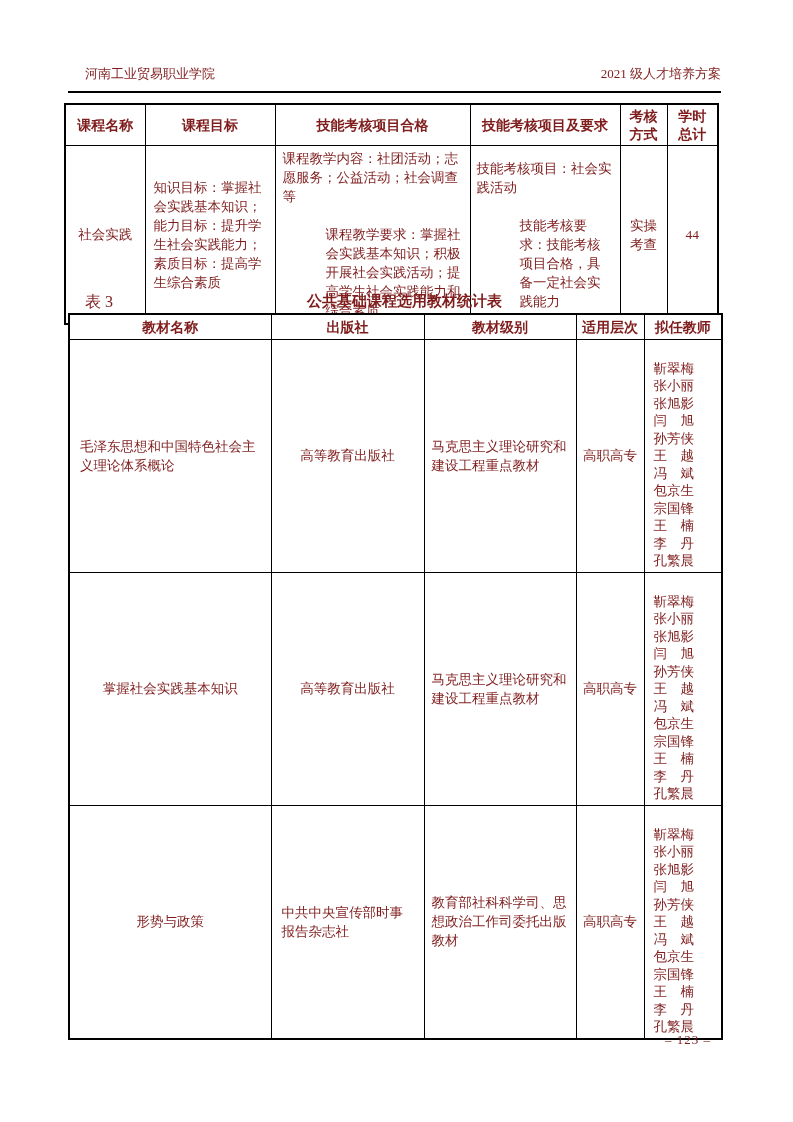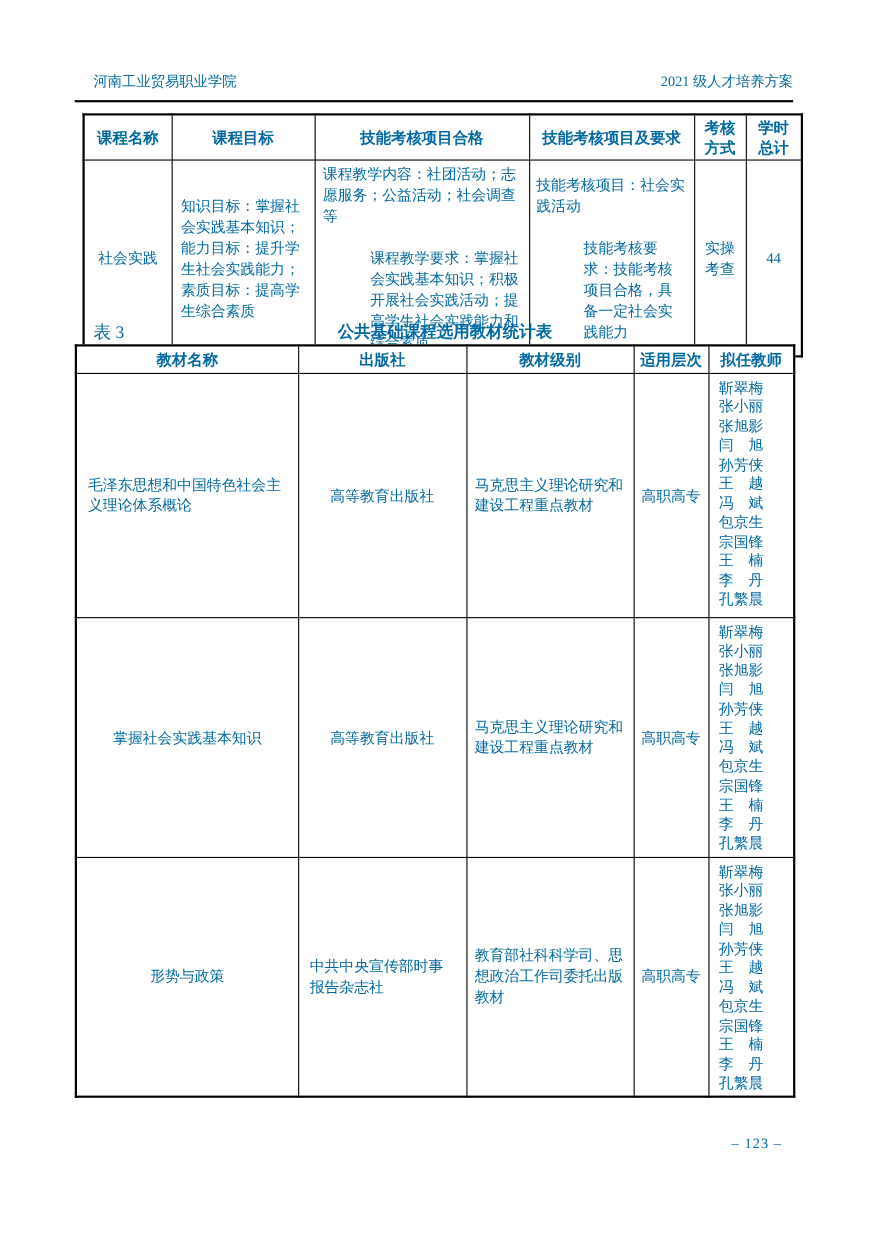--- a/index.html
+++ b/index.html
@@ -1,19 +1,19 @@
 <!DOCTYPE html>
 <html><head>
 <meta charset="utf-8">
 <style>
   * { margin:0; padding:0; box-sizing:border-box; }
   html,body { background:#ffffff; }
   .page {
     position:relative; width:793px; height:1122px; background:#ffffff;
-    color:#0369a1; font-family:"Liberation Serif","DejaVu Serif",serif;
+    color:#7f1d1d; font-family:"Liberation Serif","DejaVu Serif",serif;
     overflow:hidden;
   }
   
   .page-header {
     position:absolute; left:68px; top:66px; width:653px;
     display:flex; justify-content:space-between;
     font-size:13px; line-height:16px;
   }
   .page-header .hl { padding-left:17px; }
   .header-rule {
@@ -24,21 +24,21 @@
   table { border-collapse:collapse; table-layout:fixed; background:#fff; }
   table, th, td { border:1px solid #000; }
   table { border-width:2px; }
   th {
     font-family:"Liberation Sans","DejaVu Sans",sans-serif;
     font-weight:bold; font-size:14px; line-height:18px; text-align:center;
     vertical-align:middle; padding:2px 4px;
   }
   td { font-size:13.5px; line-height:19px; vertical-align:middle; }
   
-  .t1 { position:absolute; left:75px; top:103px; width:653px;border-radius:11px; }
+  .t1 { position:absolute; left:64px; top:103px; width:653px;border-radius:11px; }
   .t1 thead tr { height:35px; }
   .t1 tbody tr { height:147px; }
   .t1 td.c { text-align:center; padding:2px 4px; }
   .t1 td.obj { padding:4px 8px; }
   .t1 td.cnt { vertical-align:top; padding:3px 7px; }
   .t1 td.ass { padding:3px 6px; }
   .t1 p + p { margin-top:19px;margin-left:43px; }
   
   .caption {
     position:absolute; left:68px; top:292px; width:653px; height:20px;
@@ -51,21 +51,21 @@
   }
   
   .t2 { position:absolute; left:68px; top:313px; width:653px; }
   .t2 thead tr { height:25px;margin-left:16px; }
   .t2 td.cb { text-align:center; }
   .t2 td.cb .blk { display:inline-block; text-align:left; }
   .t2 td.name { padding:0 10px; }
   .t2 td.pub  { padding:0 10px; }
   .t2 td.lvl  { padding:0 7px;margin-top:23px; }
   .t2 td.layer { text-align:center; padding:0 2px; }
-  .t2 td.teachers { vertical-align:top; padding:4px 4px 2px 9px;font-family:Liberation Serif, serif; }
+  .t2 td.teachers { vertical-align:top; padding:20px 4px 2px 9px;font-family:Liberation Serif, serif; }
   .t2 td.teachers .teacher { line-height:17.5px; font-size:13.5px; white-space:pre; }
   
   .page-footer {
     position:absolute; top:1032px; right:82px;
     font-size:13px; letter-spacing:1px;
   }
 </style>
 </head>
 <body>
 

